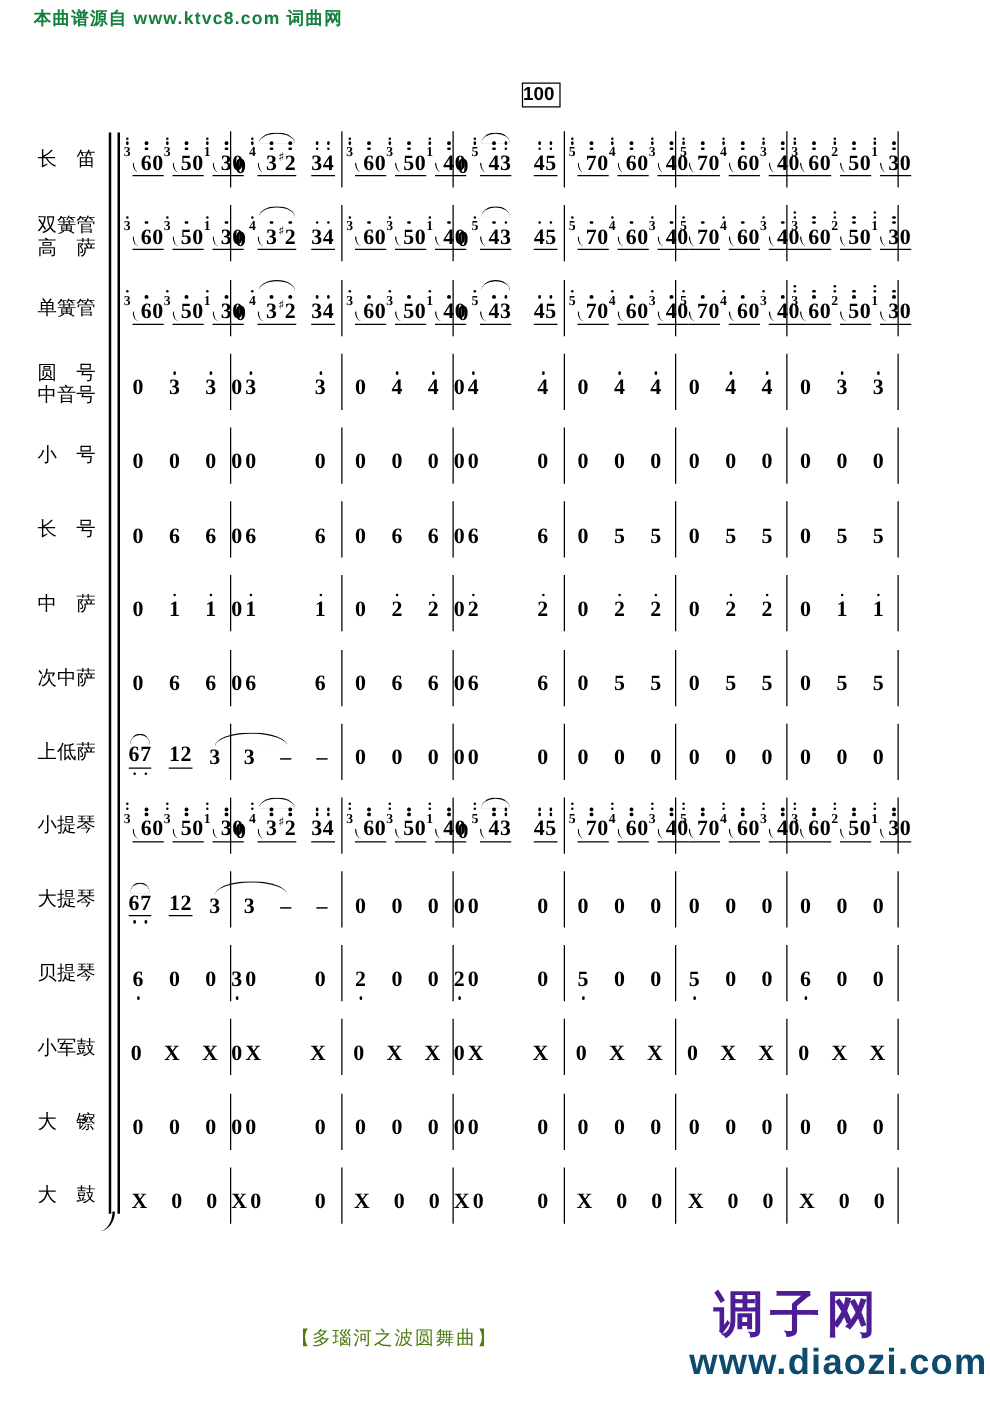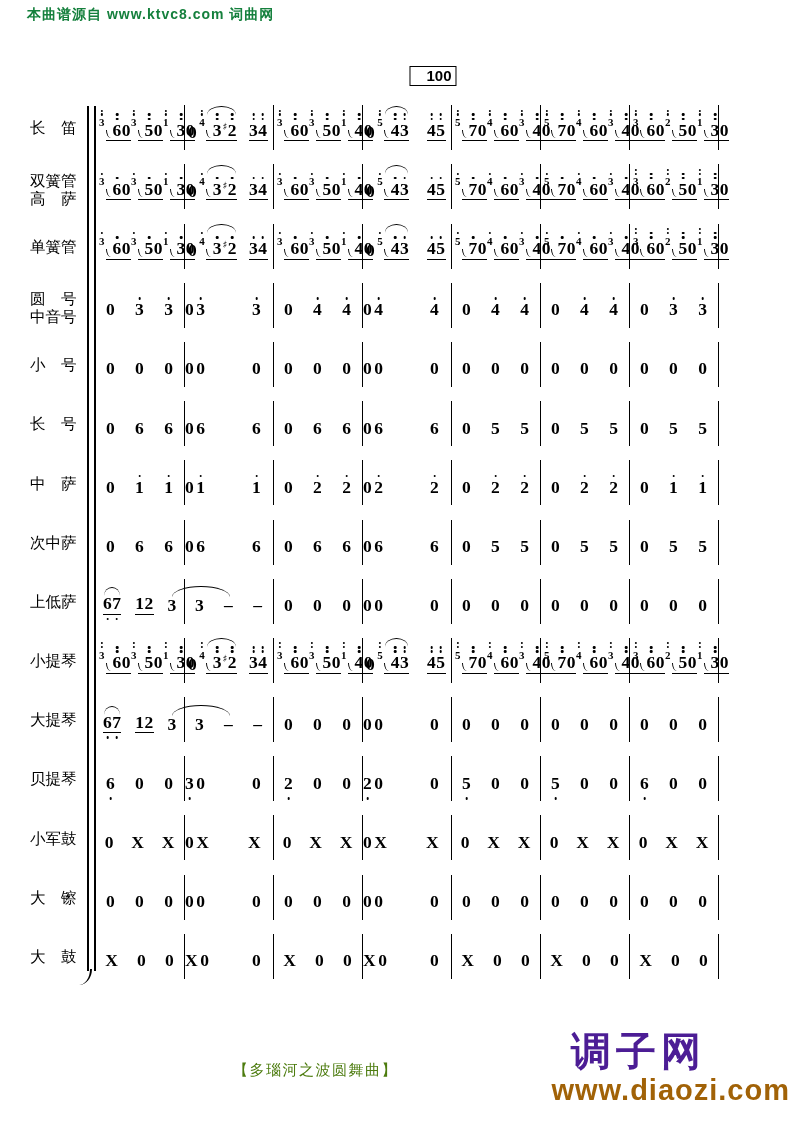--- a/index.html
+++ b/index.html
@@ -3,21 +3,21 @@
 <meta charset="utf-8">
 <style>
   html,body{margin:0;padding:0}
   body{width:792px;height:1121px;position:relative;background:#ffffff;overflow:hidden;
        font-family:"Liberation Sans",sans-serif;color:#000}
 
   .note-src{position:absolute;left:27px;top:6px;font-weight:bold;font-size:14px;
             color:#15803d;letter-spacing:1px;white-space:nowrap}
 
   .mnum{position:absolute;left:433px;top:66px;transform:translateX(-50%);
-        border:1.7px solid #000;padding:0 4px 1px 16px;font-weight:bold;font-size:15px;background:#fff}
+        border:1.7px solid #000;padding:0 4px 1px 0;font-weight:bold;font-size:15px;background:#fff}
 
   #score{position:absolute;left:30px;top:92px;width:689px;height:889px}
   .sysbar{position:absolute;left:57px;top:14px;bottom:10px;width:4.5px;
           border-left:2.2px solid #000;border-right:2.7px solid #000}
   .sysbar::after{content:"";position:absolute;left:-12px;bottom:-14px;width:13px;height:16px;
           border-right:2.4px solid #000;border-bottom-right-radius:13px 16px}
 
   .row{display:flex;align-items:flex-end;height:59.2px;position:relative}
   .name{width:57px;flex:none;align-self:flex-end;padding-bottom:14px;font-size:15.5px;
         line-height:1.15;white-space:nowrap}
@@ -55,21 +55,21 @@
   .arcl{position:absolute;left:55%;top:-11px;width:58px;height:10px;border-top:1.8px solid #000;
       border-top-left-radius:50% 100%;border-top-right-radius:50% 100%;z-index:2}
   .slur{width:5px;height:8px;border-left:1.6px solid #000;border-bottom-left-radius:5px 8px;
       margin:0 1px 1px 0;align-self:flex-end}
 
   .ftitle{position:absolute;left:233px;top:1061px;font-family:"Liberation Serif",serif;
       font-size:15px;color:#4d7c0f;letter-spacing:1.5px}
   .wmname{position:absolute;right:86px;top:1024px;font-weight:bold;font-size:40px;
       color:#4c1d95;letter-spacing:5px}
   .wmurl{position:absolute;right:2px;top:1074px;font-weight:bold;font-size:29px;
-      color:#a16207;letter-spacing:1px}
+      color:#0c4a6e;letter-spacing:1px}
 </style>
 </head>
 <body>
 
 <div class="note-src">本曲谱源自 www.ktvc8.com 词曲网</div>
 <div class="mnum">100</div>
 
 <div id="score">
   <div class="sysbar"></div>
 <div class="row melodic">

